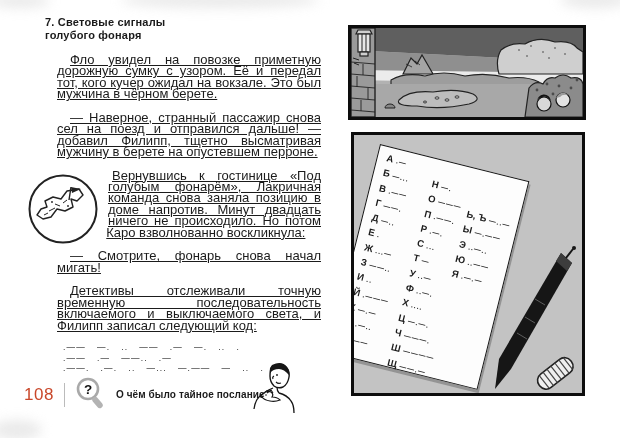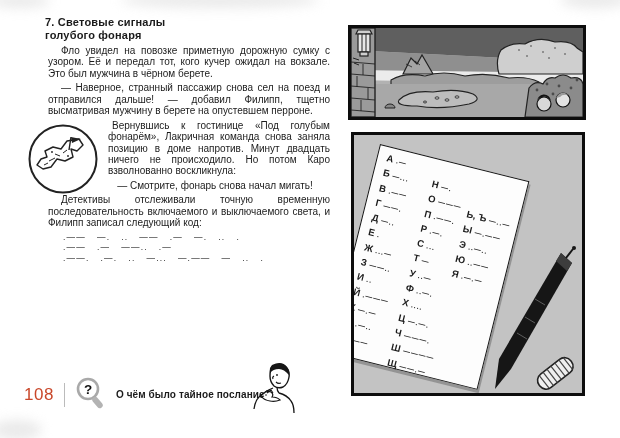--- a/index.html
+++ b/index.html
@@ -8,21 +8,21 @@
   
   .artifact{position:absolute;background:#d9d9d9;filter:blur(6px);opacity:.55;border-radius:50%;}
   .a1{left:120px;top:-8px;width:200px;height:16px;}
   .a2{left:-10px;top:-6px;width:60px;height:14px;}
   .a3{left:560px;top:-8px;width:70px;height:16px;}
   .a4{left:-8px;top:420px;width:50px;height:20px;}
 
   
   .left-col{position:absolute;left:45px;top:16px;width:288px;}
   .title{font-size:11px;font-weight:bold;line-height:1.18;letter-spacing:.2px;margin:0 0 2px 0;}
-  .body-text p{margin:3px;font-size:10px;line-height:11.45px;text-align:justify;text-indent:13px;}
+  .body-text p{margin:12px;font-size:13px;line-height:11.45px;text-align:justify;text-indent:13px;text-decoration:underline;}
   .stamp{float:left;width:72px;height:72px;margin:3px 9px 2px -18px;shape-outside:circle(50%);}
   .morse-msg{margin:4px 0 4px 18px;}
   .morse-line{display:flex;gap:11px;margin:1px 0;}
   .morse-group{font-size:8.5px;letter-spacing:1.2px;color:#2a2a2a;line-height:9.5px;white-space:nowrap;}
 
   
   .panel-top{position:absolute;left:348px;top:25px;width:238px;height:95px;border:3px solid #0d0d0d;
              box-sizing:border-box;background:#b5b5b5;overflow:hidden;}
   .panel-bottom{position:absolute;left:351px;top:132px;width:234px;height:264px;border:3px solid #0d0d0d;
              box-sizing:border-box;background:#c3c3c3;overflow:hidden;}

